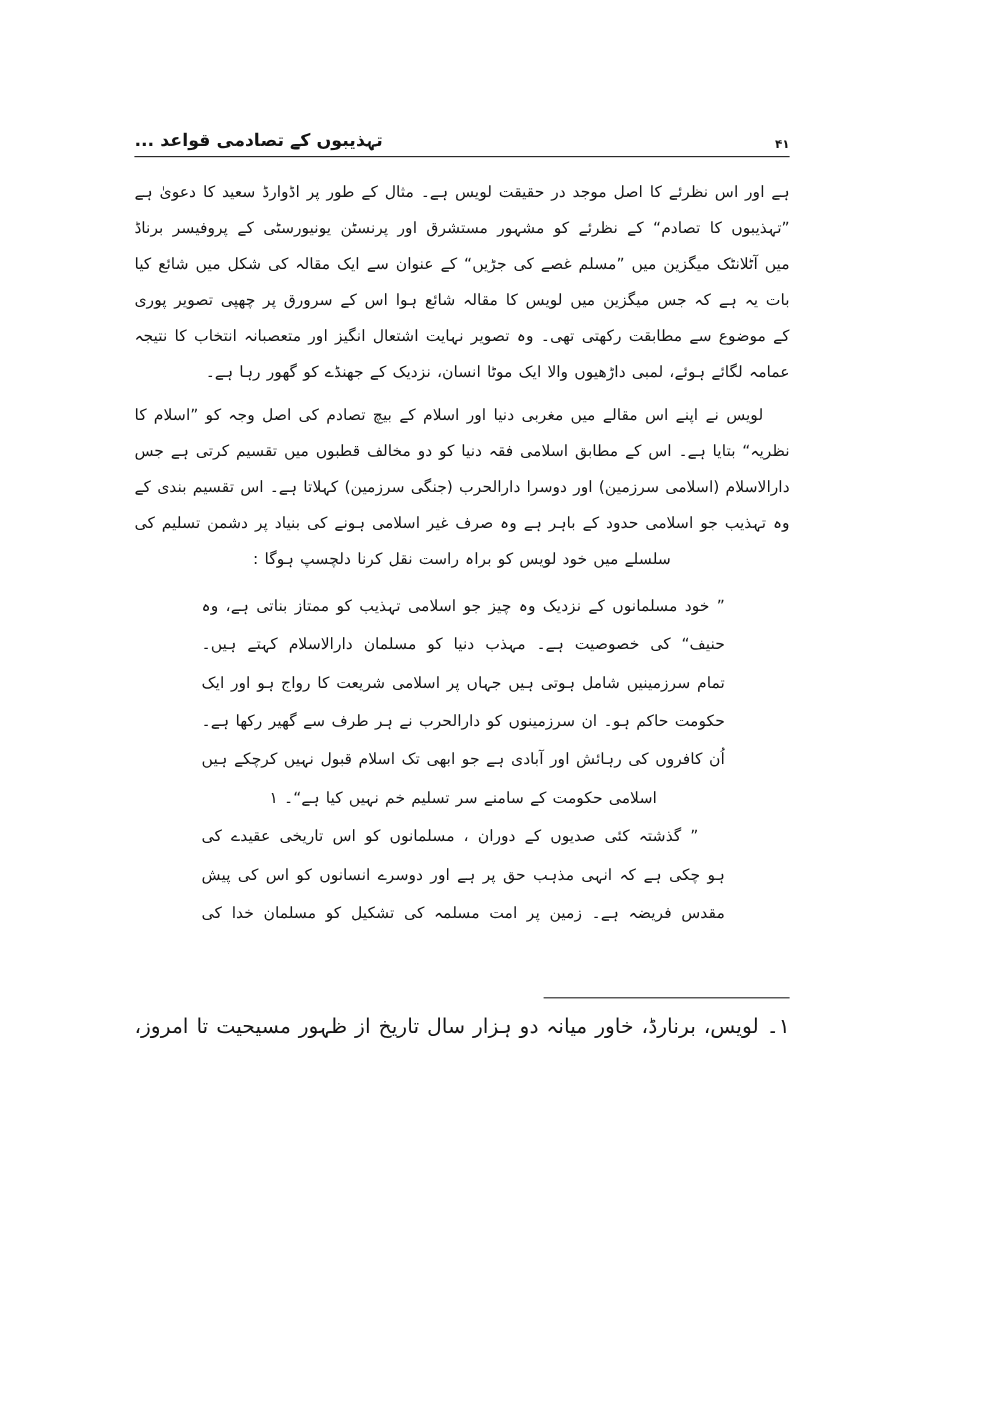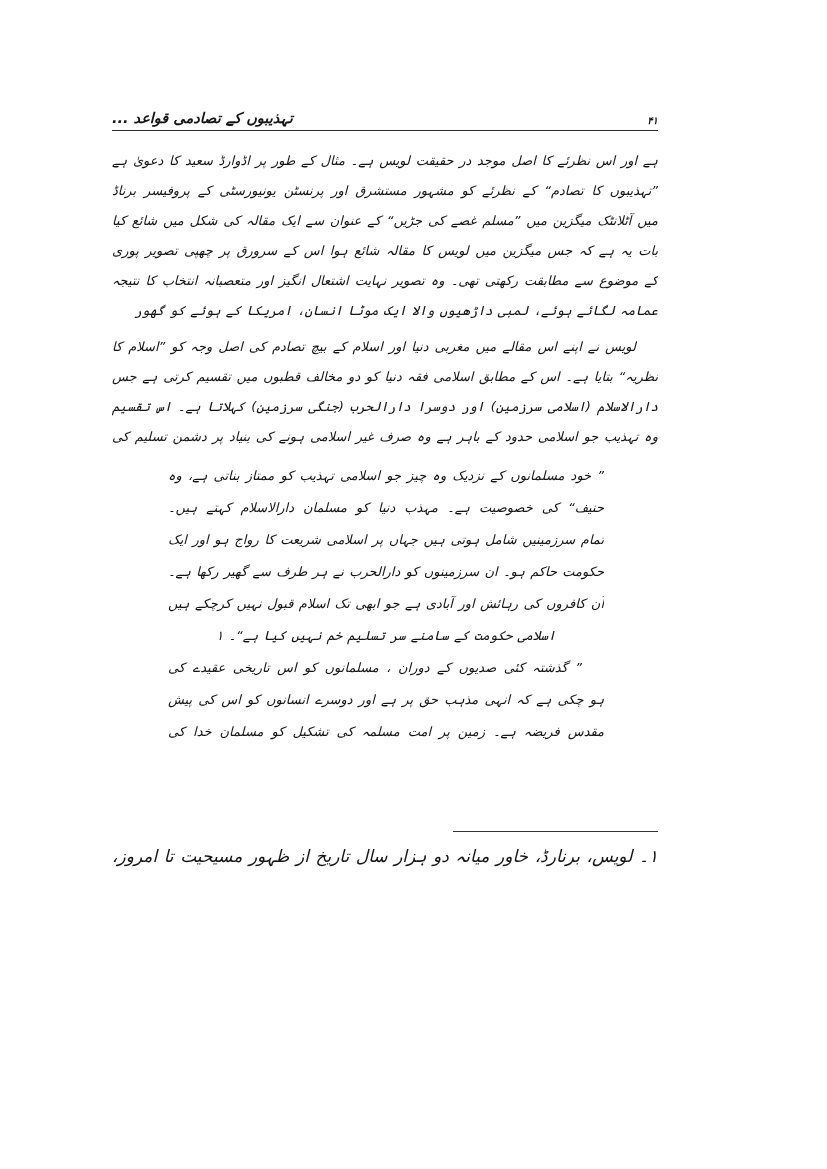--- a/index.html
+++ b/index.html
@@ -5,21 +5,21 @@
   html,body{margin:0;padding:0;}
   body{
     width:827px;height:1169px;
     background:#ffffff;
     position:relative;
     font-family:"DejaVu Sans",sans-serif;
     color:#151515;
     overflow:hidden;
   }
   .page{
-    position:absolute;left:0;top:0;width:827px;height:996px;background:#fff;font-style:italic;
+    position:absolute;left:0;top:0;width:827px;height:996px;background:#fff;
   }
   
   .header{
     position:absolute;left:112px;top:100px;width:546px;height:26px;
     display:flex;flex-direction:row;justify-content:space-between;align-items:flex-end;
     direction:ltr;
   }
   .header-title{
     font-size:14.5px;font-weight:bold;direction:rtl;letter-spacing:0;
   }
@@ -73,30 +73,31 @@
   <div class="header-rule"></div>
 
   <div class="textcol">
 
     <div>
       <div class="line">ہے اور اس نظرئے کا اصل موجد در حقیقت لویس ہے۔ مثال کے طور پر اڈوارڈ سعید کا دعویٰ ہے کہ</div>
       <div class="line">”تہذیبوں کا تصادم“ کے نظرئے کو مشہور مستشرق اور پرنسٹن یونیورسٹی کے پروفیسر برناڈ لویس نے ۱۹۹۰</div>
       <div class="line">میں آٹلانٹک میگزین میں ”مسلم غصے کی جڑیں“ کے عنوان سے ایک مقالہ کی شکل میں شائع کیا تھا۔ دلچسپ</div>
       <div class="line">بات یہ ہے کہ جس میگزین میں لویس کا مقالہ شائع ہوا اس کے سرورق پر چھپی تصویر پوری طرح سے مقالہ</div>
       <div class="line">کے موضوع سے مطابقت رکھتی تھی۔ وہ تصویر نہایت اشتعال انگیز اور متعصبانہ انتخاب کا نتیجہ تھی جس میں</div>
-      <div class="line last">عمامہ لگائے ہوئے، لمبی داڑھیوں والا ایک موٹا انسان، امریکا کے ہوئے کو گھور رہا ہے۔</div>
+      <div class="line last">عمامہ لگائے ہوئے، لمبی داڑھیوں والا ایک موٹا انسان، نزدیک کے جھنڈے کو گھور رہا ہے۔</div>
     </div>
 
     <div class="gap-sm"></div>
 
     <div>
       <div class="line indent">لویس نے اپنے اس مقالے میں مغربی دنیا اور اسلام کے بیچ تصادم کی اصل وجہ کو ”اسلام کا کلاسیکی</div>
       <div class="line">نظریہ“ بتایا ہے۔ اس کے مطابق اسلامی فقہ دنیا کو دو مخالف قطبوں میں تقسیم کرتی ہے جس میں ایک</div>
       <div class="line">دارالاسلام (اسلامی سرزمین) اور دوسرا دارالحرب (جنگی سرزمین) کہلاتا ہے۔ اس تقسیم بندی کے مطابق، ہر</div>
       <div class="line">وہ تہذیب جو اسلامی حدود کے باہر ہے وہ صرف غیر اسلامی ہونے کی بنیاد پر دشمن تسلیم کی جاتی ہے۔ اس</div>
+      <div class="line center">سلسلے میں خود لویس کو براہ راست نقل کرنا دلچسپ ہوگا :</div>
     </div>
 
     <div class="gap-md"></div>
 
     <div class="quote">
       <div class="line">” خود مسلمانوں کے نزدیک وہ چیز جو اسلامی تہذیب کو ممتاز بناتی ہے، وہ ”دین</div>
       <div class="line">حنیف“ کی خصوصیت ہے۔ مہذب دنیا کو مسلمان دارالاسلام کہتے ہیں۔ دارالاسلام میں وہ</div>
       <div class="line">تمام سرزمینیں شامل ہوتی ہیں جہاں پر اسلامی شریعت کا رواج ہو اور ایک طرح سے اسلامی</div>
       <div class="line">حکومت حاکم ہو۔ ان سرزمینوں کو دارالحرب نے ہر طرف سے گھیر رکھا ہے۔ دارالحرب</div>
       <div class="line">اُن کافروں کی رہائش اور آبادی ہے جو ابھی تک اسلام قبول نہیں کرچکے ہیں اور انہوں نے</div>

